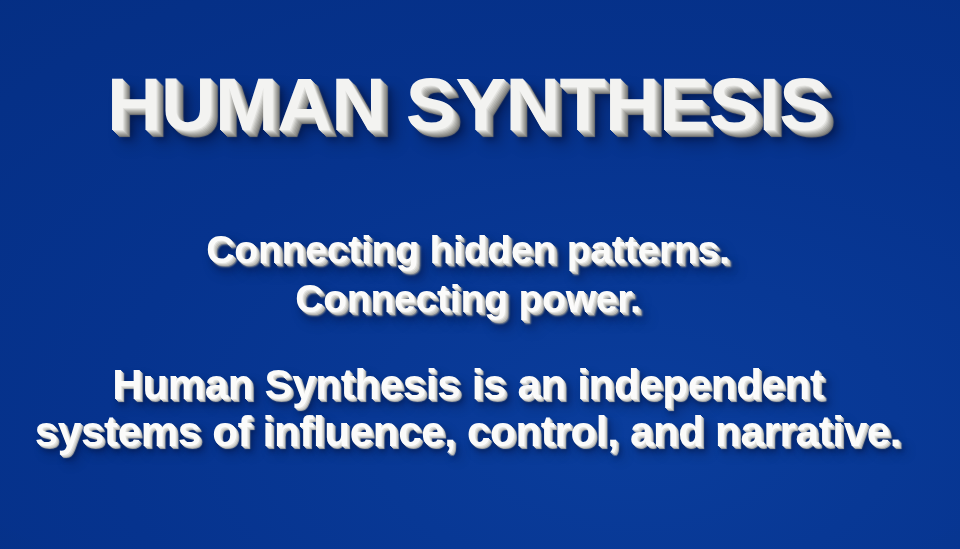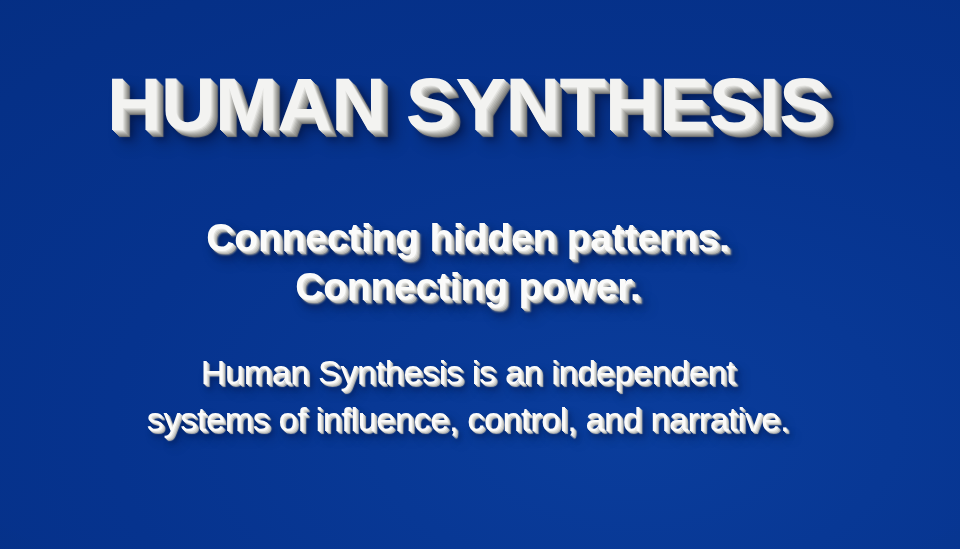--- a/index.html
+++ b/index.html
@@ -67,21 +67,21 @@
       4px 4px 0 #ababa7,
       5px 5px 0 #9a9a96,
       6px 6px 0 #8a8a86,
       7px 7px 1px #7a7a77,
       9px 9px 7px rgba(0, 10, 40, 0.50),
       13px 13px 16px rgba(0, 6, 28, 0.38);
   }
 
   
   .tagline {
-    margin-top: 22px;
+    margin-top: 34px;
     text-align: center;
   }
 
   .tagline-line {
     font-family: "Liberation Sans", sans-serif;
     font-weight: bold;
     font-size: 39px;
     line-height: 49px;
     color: #fbfbfa;
     white-space: nowrap;
@@ -96,22 +96,22 @@
   }
 
   
   .body-copy {
     margin-top: 38px;
     text-align: center;
   }
 
   .body-line {
     font-family: "Liberation Sans", sans-serif;
-    font-weight: normal;
-    font-size: 34px;
+    font-weight: bold;
+    font-size: 42px;
     line-height: 47px;
     color: #fbfbfa;
     white-space: nowrap;
     letter-spacing: -0.3px;
     text-shadow:
       1px 1px 0 #e4e4e1,
       2px 2px 0 #cececa,
       3px 3px 1px #b3b3af,
       4px 5px 5px rgba(0, 10, 40, 0.45),
       7px 8px 12px rgba(0, 6, 28, 0.32);

